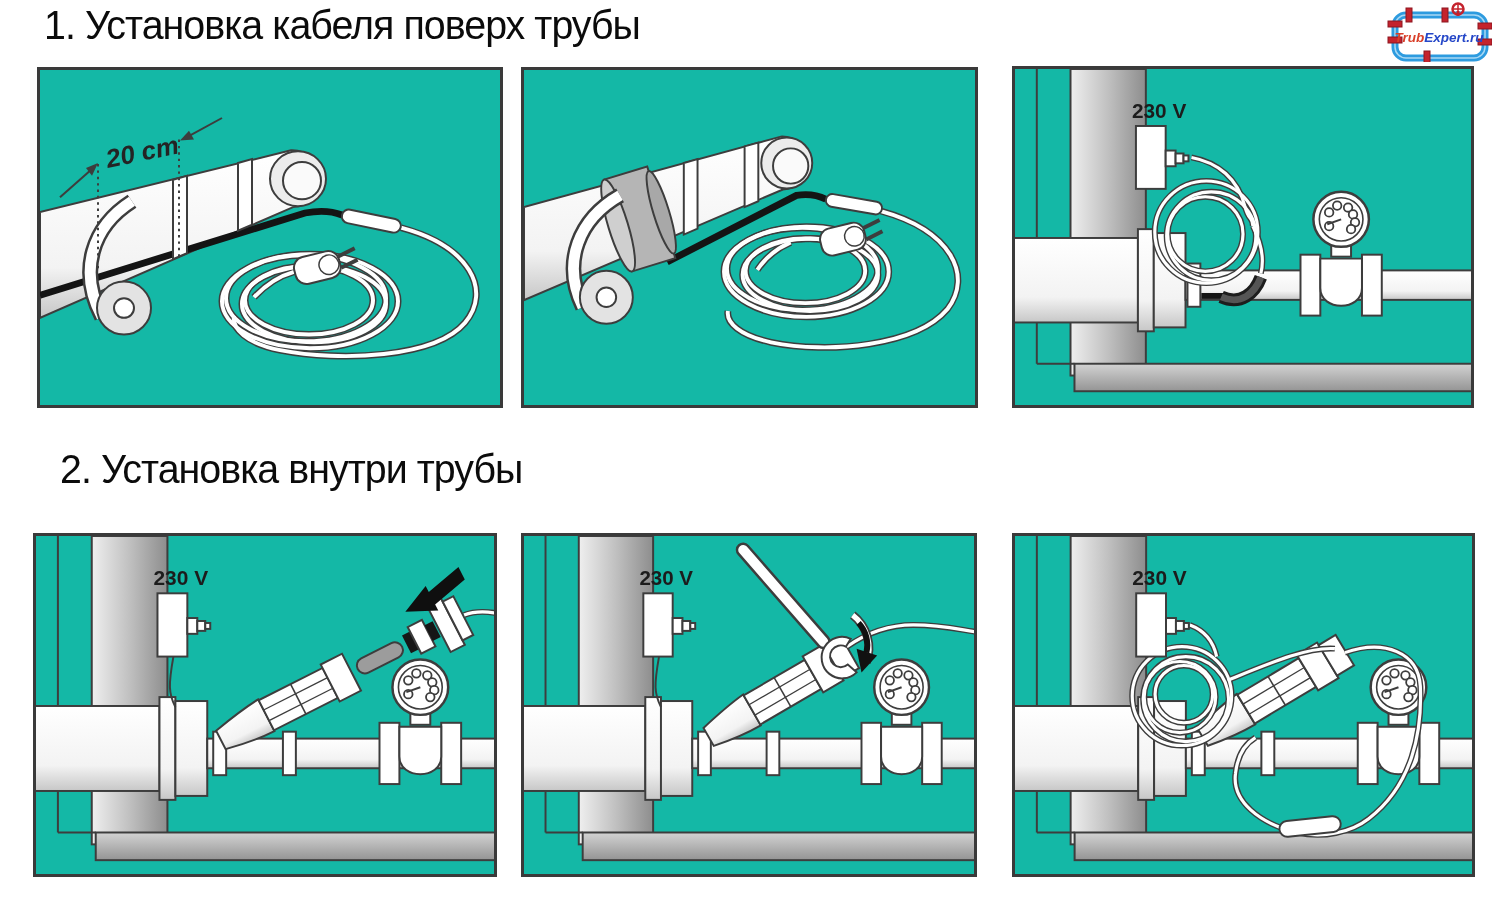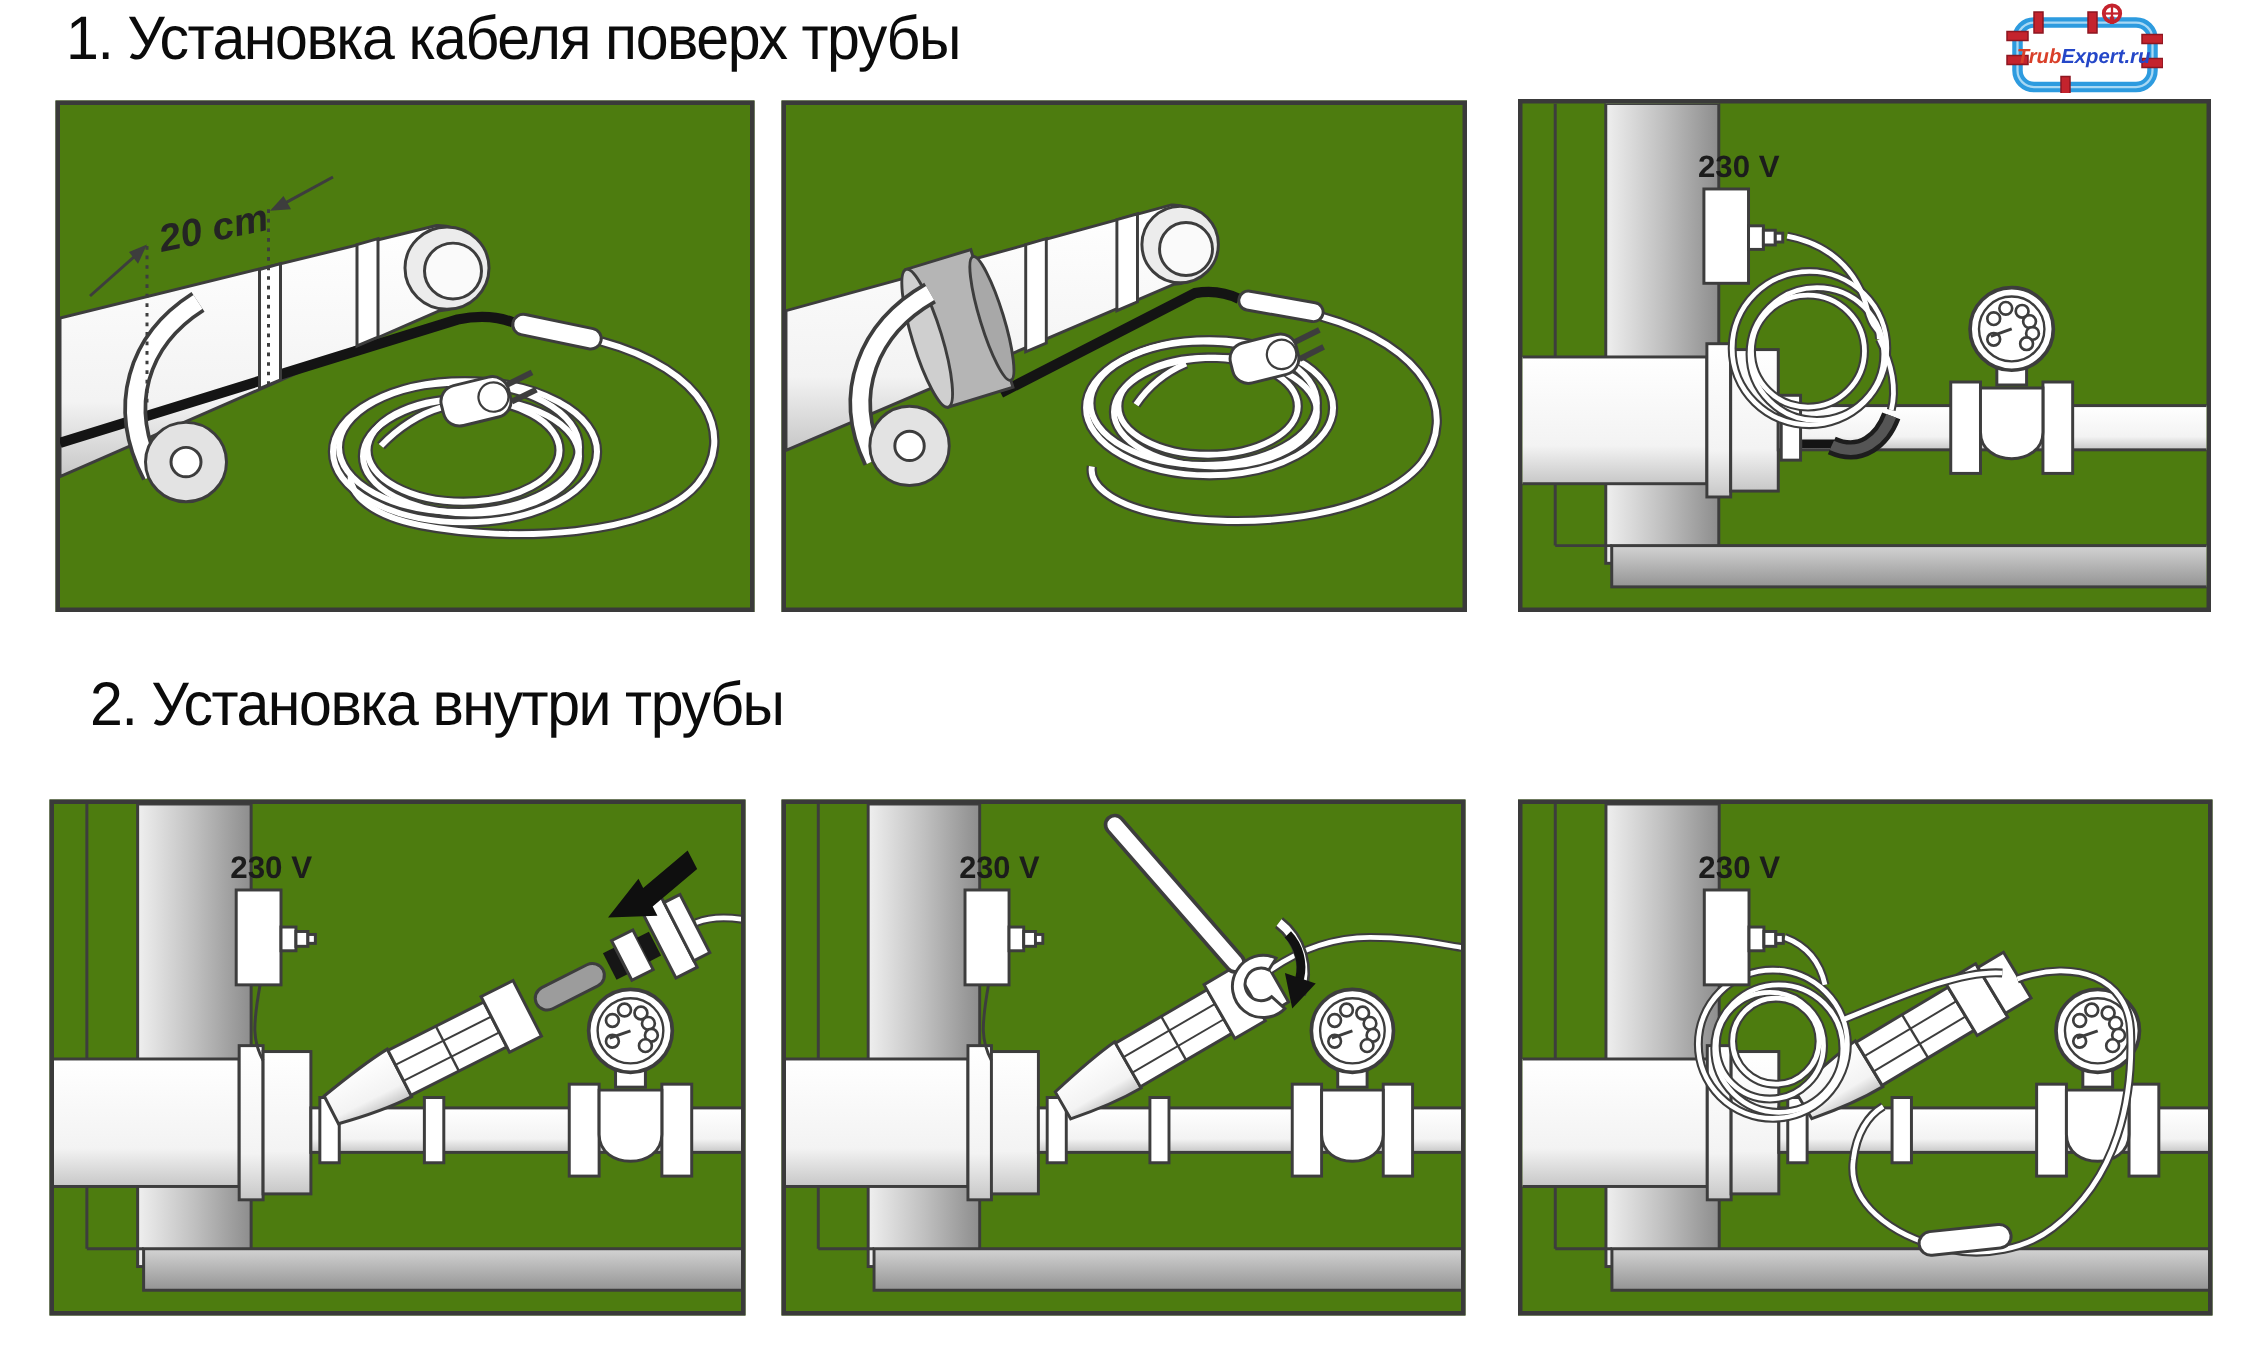--- a/index.html
+++ b/index.html
@@ -2,29 +2,29 @@
 <html><head>
 <meta charset="utf-8">
 <style>
   html,body{margin:0;padding:0;background:#ffffff;}
   body{width:1500px;height:900px;position:relative;overflow:hidden;
        font-family:"Liberation Sans", sans-serif;}
   .title{position:absolute;color:#0b0b0b;font-size:41px;letter-spacing:-1px;
          white-space:nowrap;transform:scaleX(.96);transform-origin:left top;}
   #title1{left:44px;top:2px;}
   #title2{left:60px;top:446px;}
-  .panel{position:absolute;border:3px solid #3a3a3a;background:#4d7c0f;box-sizing:border-box;}
+  .panel{position:absolute;border:3px solid #3a3a3a;background:#14b8a6;box-sizing:border-box;}
   #p1{left:37px;top:67px;width:466px;height:341px;}
   #p2{left:521px;top:67px;width:457px;height:341px;}
   #p3{left:1012px;top:66px;width:462px;height:342px;}
   #p4{left:33px;top:533px;width:464px;height:344px;}
   #p5{left:521px;top:533px;width:456px;height:344px;}
   #p6{left:1012px;top:533px;width:463px;height:344px;}
   .panel svg{display:block;width:100%;height:100%;}
-  #logo{position:absolute;left:1336px;top:2px;width:106px;height:60px;}
+  #logo{position:absolute;left:1386px;top:2px;width:106px;height:60px;}
   svg text{font-family:"Liberation Sans", sans-serif;}
   .vlabel{font-size:21px;font-weight:700;fill:#1c1c1c;}
   .dim{font-size:26px;font-weight:700;font-style:italic;fill:#242424;}
 </style>
 </head>
 <body>
 
 <svg width="0" height="0" style="position:absolute" aria-hidden="true">
   <defs>
     <linearGradient id="gc" x1="0" y1="0" x2="1" y2="0">

